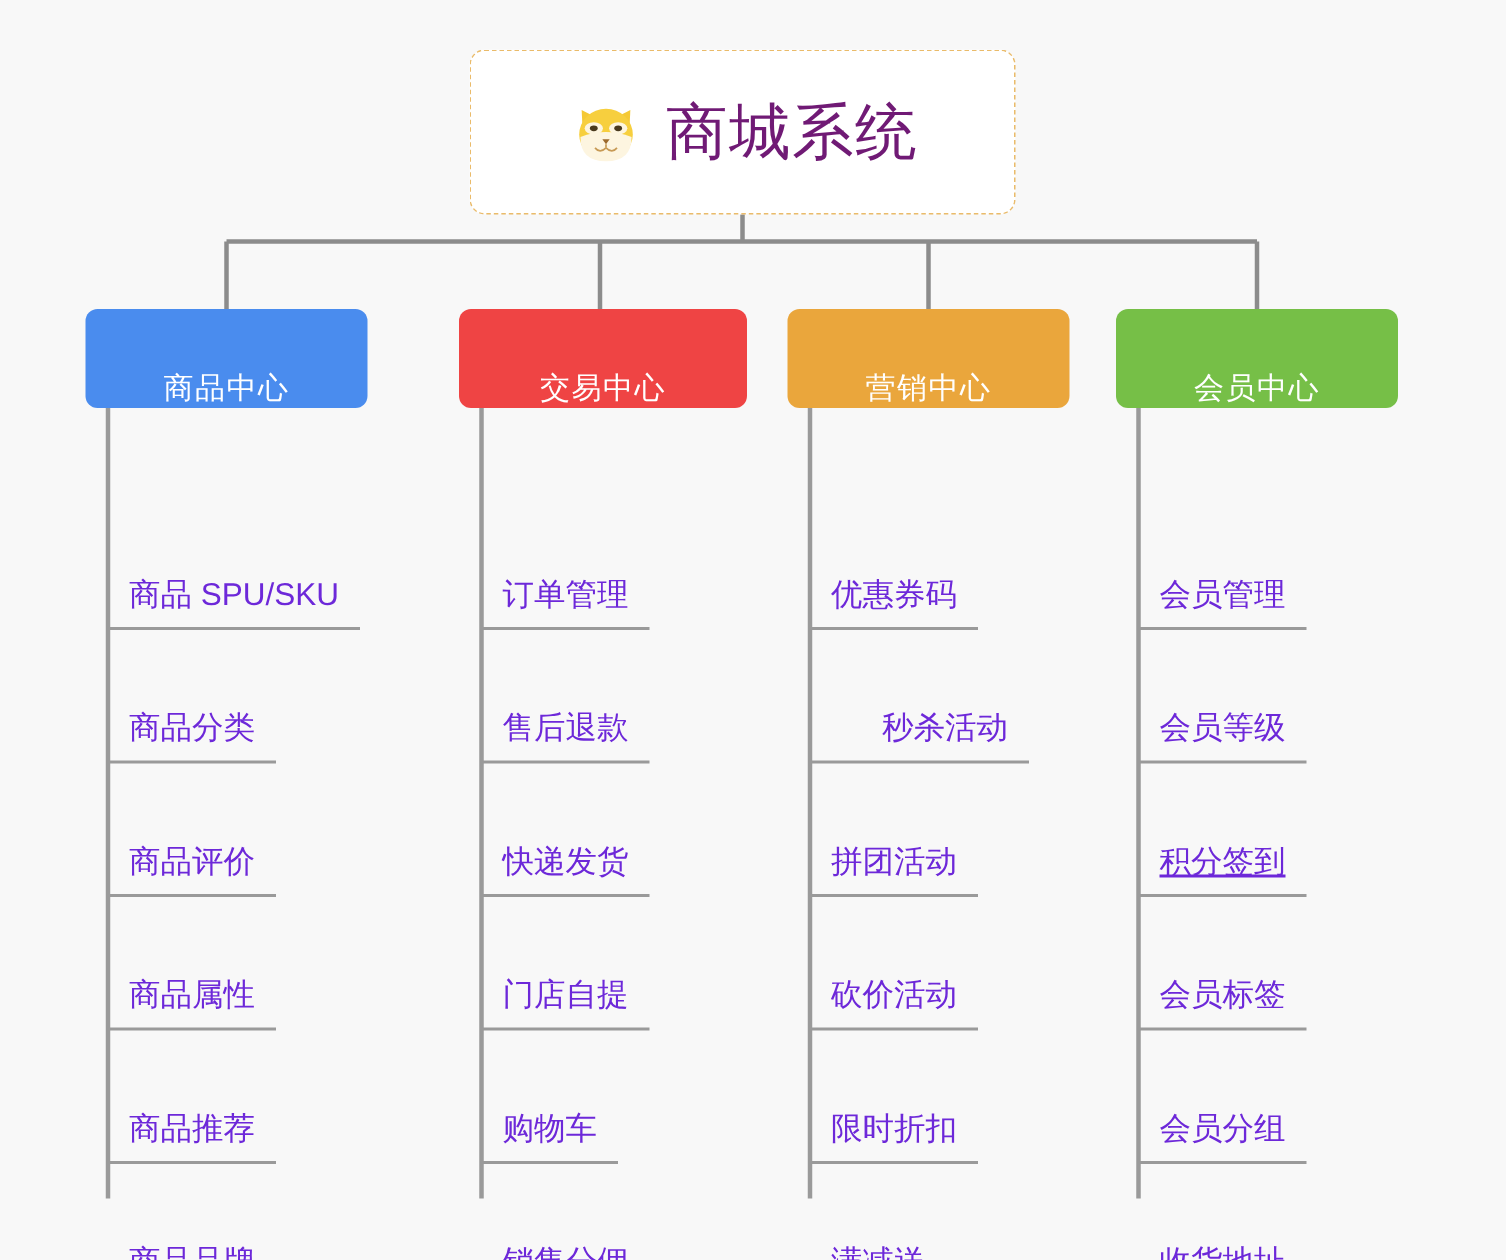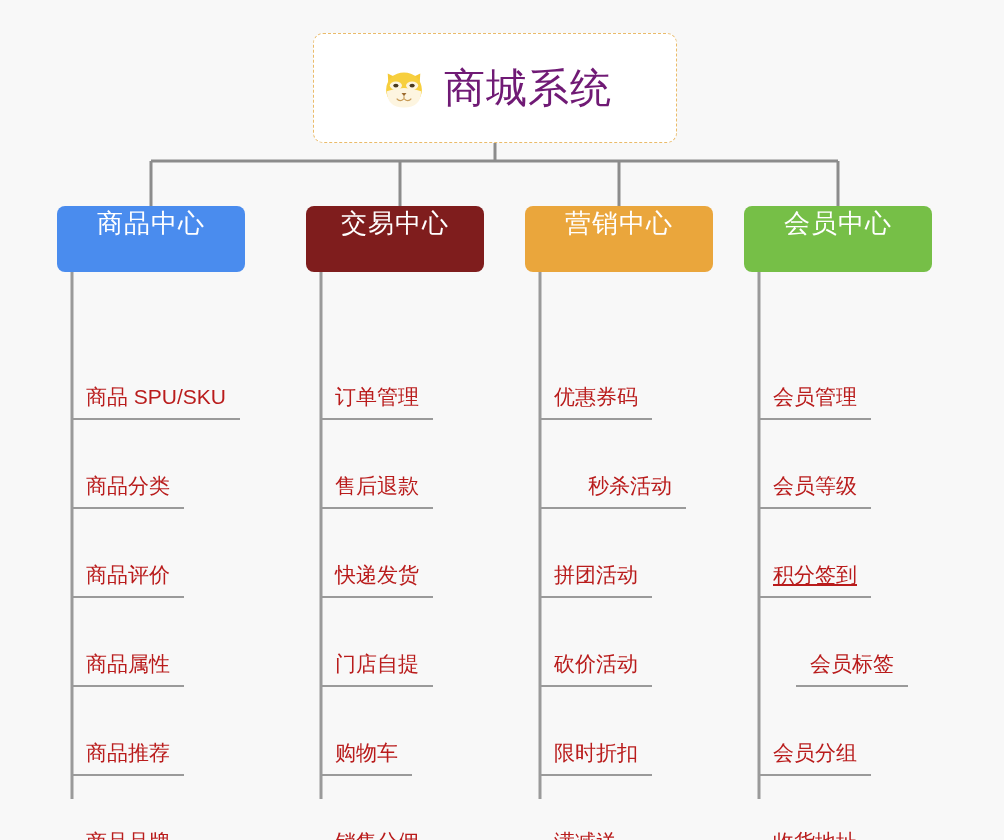--- a/index.html
+++ b/index.html
@@ -62,42 +62,42 @@
   
   .column {
     position: absolute;
     top: 206px;
   }
   .cat-box {
     box-sizing: border-box;
     height: 66px;
     border-radius: 8px;
     display: flex;
-    align-items: flex-start;
+    align-items: flex-end;
     justify-content: center;
     color: #ffffff;
-    font-size: 26px;
+    font-size: 20px;
     letter-spacing: 1px;
     white-space: nowrap;
   }
 
   
   .leaf-list {
     position: relative;
     margin-top: 0;
   }
   .leaf {
     position: absolute;
     height: 0;
     white-space: nowrap;
   }
   .leaf-label {
     display: inline-block;
     font-size: 21px;
-    color: #b91c1c;
+    color: #6d28d9;
     line-height: 1;
     padding: 0 14px 11px 14px;
     border-bottom: 2px solid #9a9a9a;
     white-space: nowrap;
   }
 </style>
 </head>
 <body>
 
 <div id="canvas">
@@ -147,21 +147,21 @@
         <div class="leaf-list">
           <div class="leaf" style="left: 15px; top: 148px;"><span class="leaf-label" style="transform: translateY(-100%);">商品 SPU/SKU</span></div>
           <div class="leaf" style="left: 15px; top: 237px;"><span class="leaf-label" style="transform: translateY(-100%);">商品分类</span></div>
           <div class="leaf" style="left: 15px; top: 326px;"><span class="leaf-label" style="transform: translateY(-100%);">商品评价</span></div>
           <div class="leaf" style="left: 15px; top: 415px;"><span class="leaf-label" style="transform: translateY(-100%);">商品属性</span></div>
           <div class="leaf" style="left: 15px; top: 504px;"><span class="leaf-label" style="transform: translateY(-100%);">商品推荐</span></div>
           <div class="leaf" style="left: 15px; top: 593px;"><span class="leaf-label" style="transform: translateY(-100%);">商品品牌</span></div>
         </div>
       </div>
       <div class="column" style="left: 306px; width: 188px;">
-        <div class="cat-box" style="background: #7f1d1d; width: 178px;">
+        <div class="cat-box" style="background: #ef4444; width: 192px;">
           <span>交易中心</span>
         </div>
         <div class="leaf-list">
           <div class="leaf" style="left: 15px; top: 148px;"><span class="leaf-label" style="transform: translateY(-100%);">订单管理</span></div>
           <div class="leaf" style="left: 15px; top: 237px;"><span class="leaf-label" style="transform: translateY(-100%);">售后退款</span></div>
           <div class="leaf" style="left: 15px; top: 326px;"><span class="leaf-label" style="transform: translateY(-100%);">快递发货</span></div>
           <div class="leaf" style="left: 15px; top: 415px;"><span class="leaf-label" style="transform: translateY(-100%);">门店自提</span></div>
           <div class="leaf" style="left: 15px; top: 504px;"><span class="leaf-label" style="transform: translateY(-100%);">购物车</span></div>
           <div class="leaf" style="left: 15px; top: 593px;"><span class="leaf-label" style="transform: translateY(-100%);">销售分佣</span></div>
         </div>
@@ -180,20 +180,20 @@
         </div>
       </div>
       <div class="column" style="left: 744px; width: 188px;">
         <div class="cat-box" style="background: rgb(118, 191, 71); width: 188px;">
           <span>会员中心</span>
         </div>
         <div class="leaf-list">
           <div class="leaf" style="left: 15px; top: 148px;"><span class="leaf-label" style="transform: translateY(-100%);">会员管理</span></div>
           <div class="leaf" style="left: 15px; top: 237px;"><span class="leaf-label" style="transform: translateY(-100%);">会员等级</span></div>
           <div class="leaf" style="left: 15px; top: 326px;"><span class="leaf-label" style="transform: translateY(-100%); text-decoration: underline;">积分签到</span></div>
-          <div class="leaf" style="left: 15px; top: 415px;"><span class="leaf-label" style="transform: translateY(-100%); margin-left: 37px;">会员标签</span></div>
+          <div class="leaf" style="left: 15px; top: 415px;"><span class="leaf-label" style="transform: translateY(-100%);">会员标签</span></div>
           <div class="leaf" style="left: 15px; top: 504px;"><span class="leaf-label" style="transform: translateY(-100%);">会员分组</span></div>
           <div class="leaf" style="left: 15px; top: 593px;"><span class="leaf-label" style="transform: translateY(-100%);">收货地址</span></div>
         </div>
       </div>
     </div>
 
 </div>
 
 </body></html>

